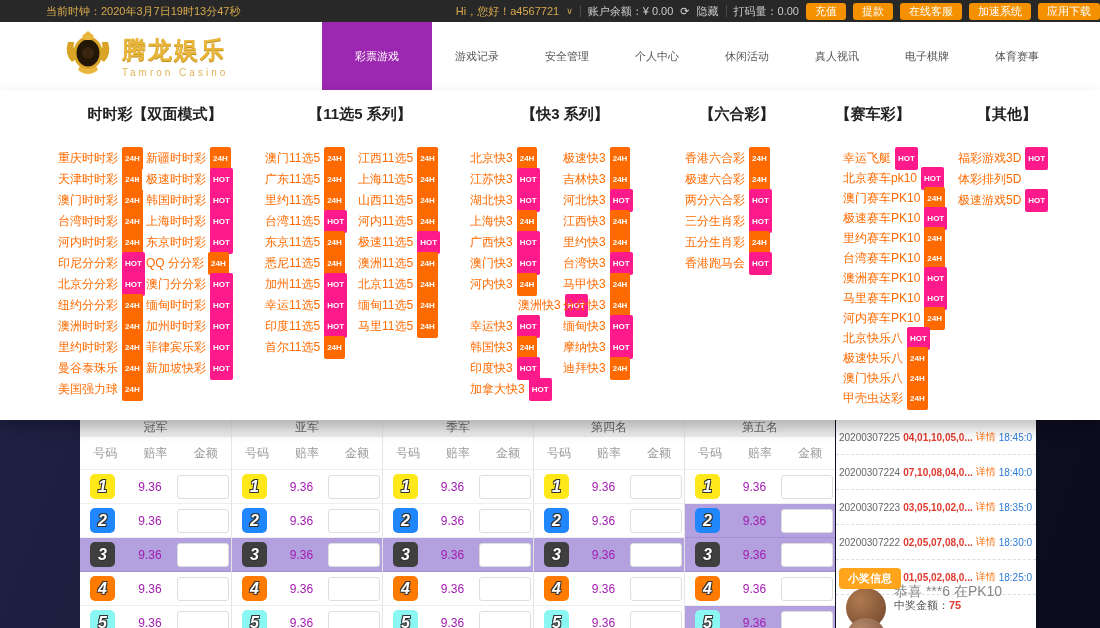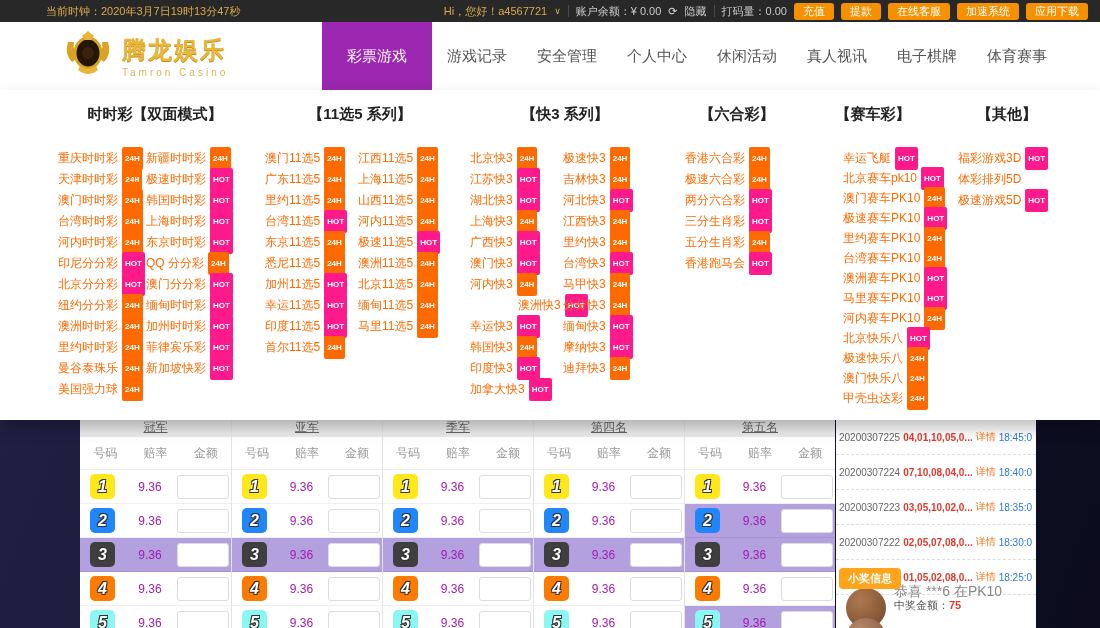--- a/index.html
+++ b/index.html
@@ -2,49 +2,49 @@
 <html><head>
 <meta charset="utf-8">
 <style>
   html,body{margin:0;padding:0;}
   body{font-family:"Liberation Sans","DejaVu Sans",sans-serif;background:#0e0e20;}
   #app{position:relative;width:1100px;height:628px;overflow:hidden;background:linear-gradient(110deg,#23234a 0%,#1a1a38 35%,#12122a 65%,#0c0c1e 100%);}
 
   
   #topbar{position:absolute;left:0;top:0;width:1100px;height:22px;background:#282828;display:flex;align-items:center;font-size:11px;color:#bbb;}
   #topbar .clock{margin-left:46px;color:#d8a94e;}
-  #topbar .tb-right{margin-left:auto;margin-right:12px;display:flex;align-items:center;gap:7px;}
+  #topbar .tb-right{margin-left:auto;display:flex;align-items:center;gap:7px;}
   #topbar .gold{color:#d8a94e;}
   #topbar .lt{color:#c9c9c9;}
   .sep{width:1px;height:12px;background:#4a4a4a;}
   .tb-btn{background:#f59100;color:#fff;border:none;border-radius:3px;font-size:11px;height:17px;line-height:17px;padding:0 9px;cursor:pointer;white-space:nowrap;}
   .chev{color:#d8a94e;font-size:9px;cursor:pointer;}
   .refresh{color:#cfcfcf;font-size:11px;cursor:pointer;}
 
   
   #header{position:absolute;left:0;top:22px;width:1100px;height:68px;background:#ffffff;border-bottom:1px solid #e6e6e6;display:flex;align-items:center;}
   #logo{display:flex;align-items:center;margin-left:62px;gap:8px;}
   #logo .ltitle{font-size:24px;font-weight:bold;color:#e9b63c;letter-spacing:2px;text-shadow:0 1px 0 #c28f1d;}
   #logo .lsub{font-size:10px;color:#dcb458;letter-spacing:3px;margin-top:1px;}
   #nav{position:absolute;left:322px;top:0;height:68px;display:flex;align-items:stretch;}
-  .nav-item{width:90px;display:flex;align-items:center;justify-content:center;font-size:15px;color:#555;cursor:pointer;}
+  .nav-item{width:90px;display:flex;align-items:center;justify-content:center;font-size:11px;color:#555;cursor:pointer;}
   .nav-item.active{width:110px;background:#9c27b0;color:#fff;}
 
   
   #mega{position:absolute;left:0;top:90px;width:1100px;height:330px;background:#ffffff;box-shadow:0 8px 14px rgba(0,0,0,.25);z-index:5;}
   .m-head{position:absolute;transform:translateX(-50%);top:15px;font-size:15px;font-weight:bold;color:#222;white-space:nowrap;}
   .m-item{position:absolute;height:21px;line-height:21px;font-size:12px;color:#ff6a00;white-space:nowrap;cursor:pointer;}
   .m-badge{display:inline-block;margin-left:4px;font-size:8px;font-weight:bold;color:#fff;padding:1px 3px;border-radius:2px;position:relative;top:-1px;letter-spacing:0;}
 
   
   #bet{position:absolute;left:80px;top:420px;width:755px;height:208px;background:#fff;overflow:hidden;}
   .grp{position:absolute;top:0;height:208px;width:151px;border-left:1px solid #e4e4e4;box-sizing:border-box;}
   .grp:first-child{border-left:none;}
   .g-title{position:absolute;left:0;top:0;width:100%;height:17px;background:#ededed;overflow:hidden;text-align:center;font-size:12px;color:#666;}
-  .g-title span{display:inline-block;margin-top:-4px;text-decoration:underline;}
+  .g-title span{display:inline-block;margin-top:-4px;}
   .g-cols{position:absolute;left:0;top:17px;width:100%;height:33px;display:flex;border-bottom:1px solid #eee;box-sizing:border-box;}
   .g-cols div{flex:1;display:flex;align-items:center;justify-content:center;font-size:12px;color:#999;}
   .b-row{position:absolute;left:0;width:100%;height:34px;display:flex;align-items:center;border-bottom:1px solid #efefef;box-sizing:border-box;}
   .b-row.hl{background:#b3a0df;border-bottom:1px solid #a590d6;}
   .cell-num{width:45px;display:flex;justify-content:center;}
   .cell-odds{width:50px;text-align:center;font-size:12px;color:#a21caf;}
   .cell-amt{width:56px;display:flex;justify-content:center;}
   .num-badge{width:25px;height:25px;border-radius:5px;display:flex;align-items:center;justify-content:center;font-size:16px;font-style:italic;font-weight:bold;color:#fff;cursor:pointer;
     text-shadow:-1px -1px 0 #333,1px -1px 0 #333,-1px 1px 0 #333,1px 1px 0 #333;}
   .amt-input{width:46px;height:20px;border:1px solid #ddd;border-radius:3px;background:#fff;}

